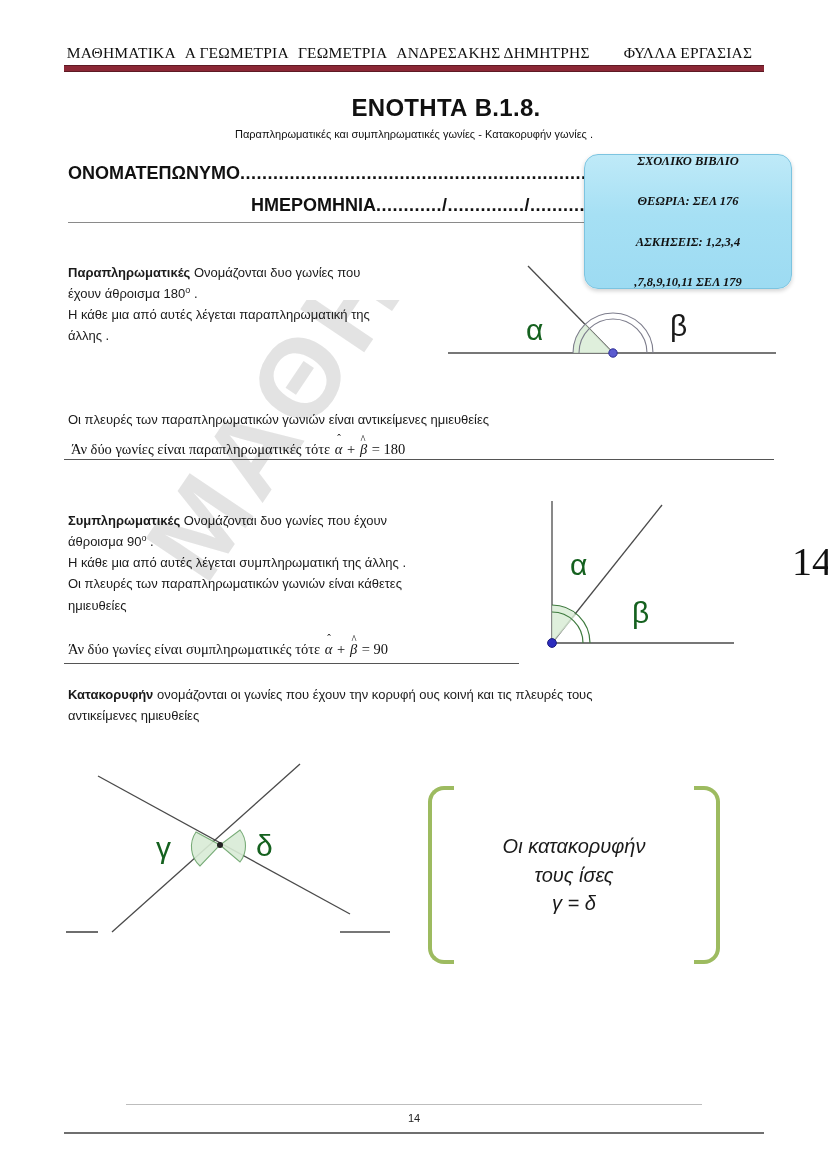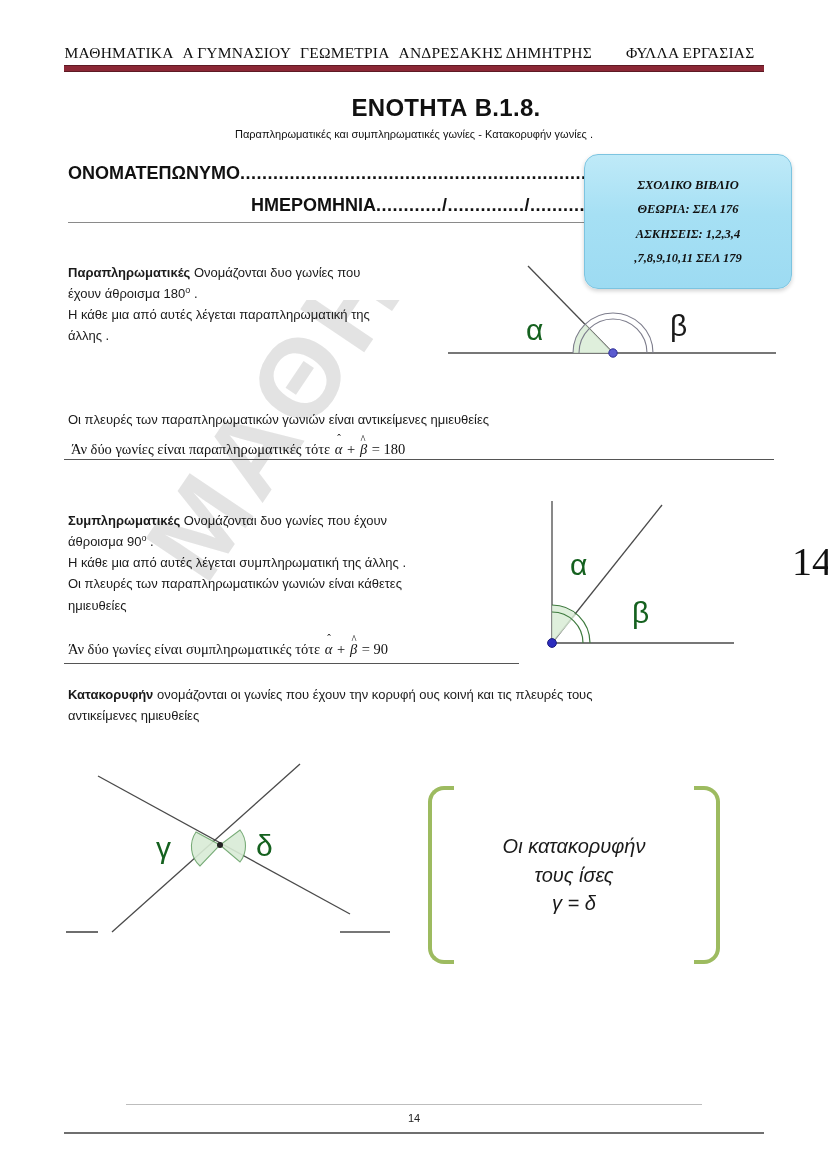--- a/index.html
+++ b/index.html
@@ -142,21 +142,21 @@
     padding: 4px 8px;
     box-sizing: border-box;
   }
   .book-line {
     font-family: "Liberation Serif", serif;
     font-style: italic;
     font-weight: bold;
     font-size: 12.5px;
     text-align: right;
     color: #111;
-    margin: 5px 0;
+    margin: 13px 0;
     line-height: 1.15;
   }
 
   
   .blk { position: absolute; z-index: 3; }
   .para {
     font-size: 13px;
     line-height: 1.62;
     color: #1a1a1a;
   }
@@ -298,21 +298,21 @@
 <body>
 
 <div class="page">
 
   <div class="watermark">
     <div class="watermark-text">ΜΑΘΗΜΑΤΙΚΑ</div>
   </div>
 
   <div class="header">
     <div class="header-line">
-      <span>ΜΑΘΗΜΑΤΙΚΑ</span><span>Α ΓΥΜΝΑΣΙΟΥ</span><span>ΓΕΩΜΕΤΡΙΑ</span><span class="gap">ΑΝΔΡΕΣΑΚΗΣ ΔΗΜΗΤΡΗΣ</span><span>ΦΥΛΛΑ ΕΡΓΑΣΙΑΣ</span>
+      <span>ΜΑΘΗΜΑΤΙΚΑ</span><span>Α ΓΕΩΜΕΤΡΙΑ</span><span>ΓΕΩΜΕΤΡΙΑ</span><span class="gap">ΑΝΔΡΕΣΑΚΗΣ ΔΗΜΗΤΡΗΣ</span><span>ΦΥΛΛΑ ΕΡΓΑΣΙΑΣ</span>
     </div>
     <div class="header-rule"></div>
   </div>
 
   <div class="title">ΕΝΟΤΗΤΑ Β.1.8.</div>
   <div class="subtitle">Παραπληρωματικές και συμπληρωματικές γωνίες - Κατακορυφήν γωνίες .</div>
 
   <div class="id-block">
     <div class="id-row">
       <span>ΟΝΟΜΑΤΕΠΩΝΥΜΟ</span>

